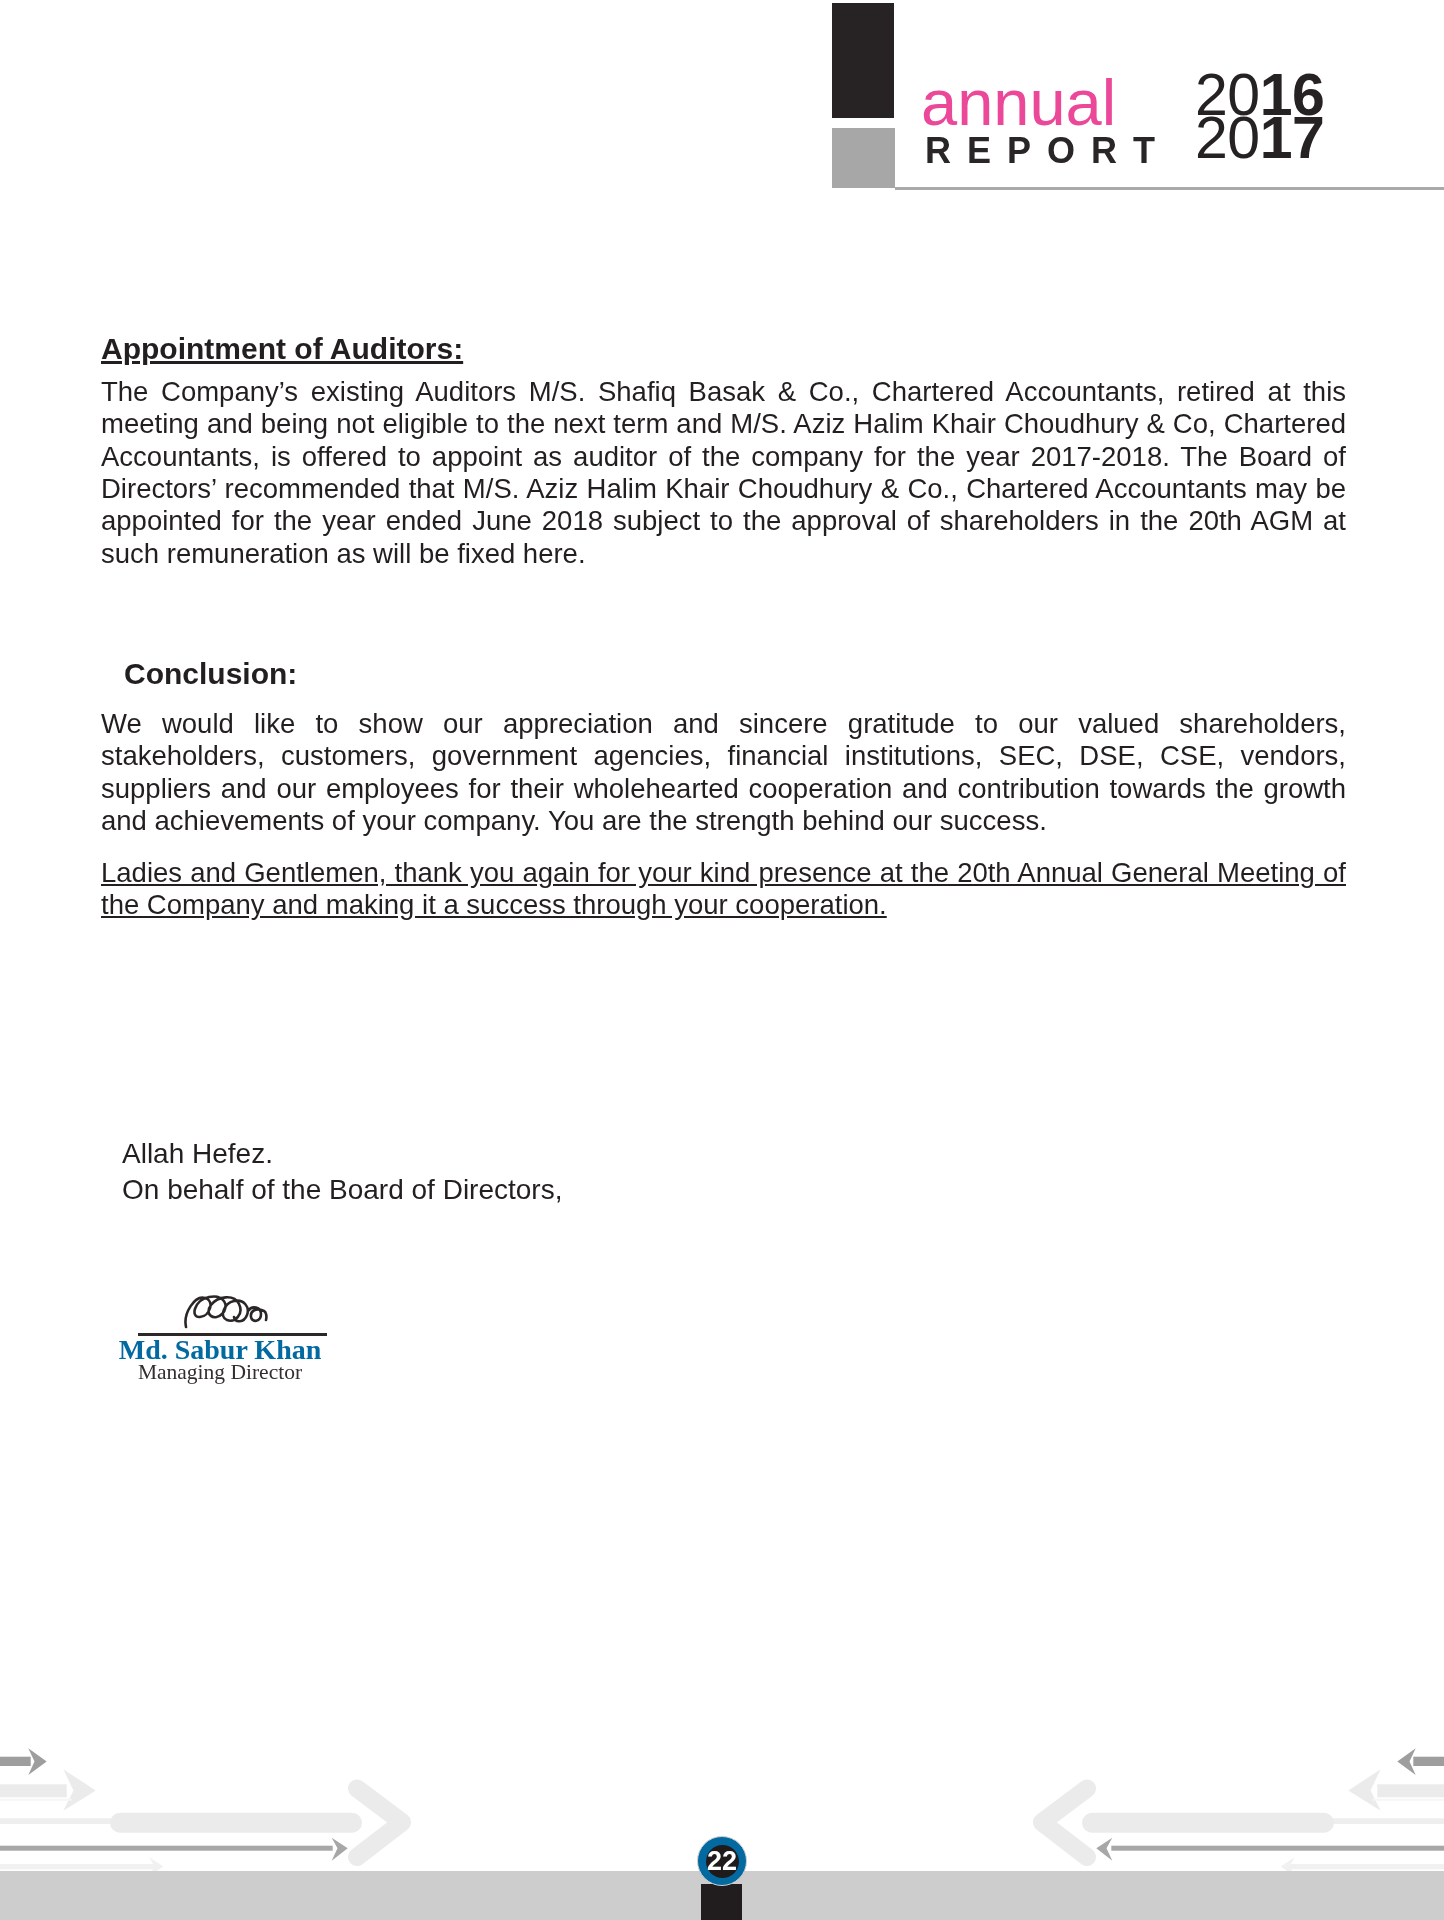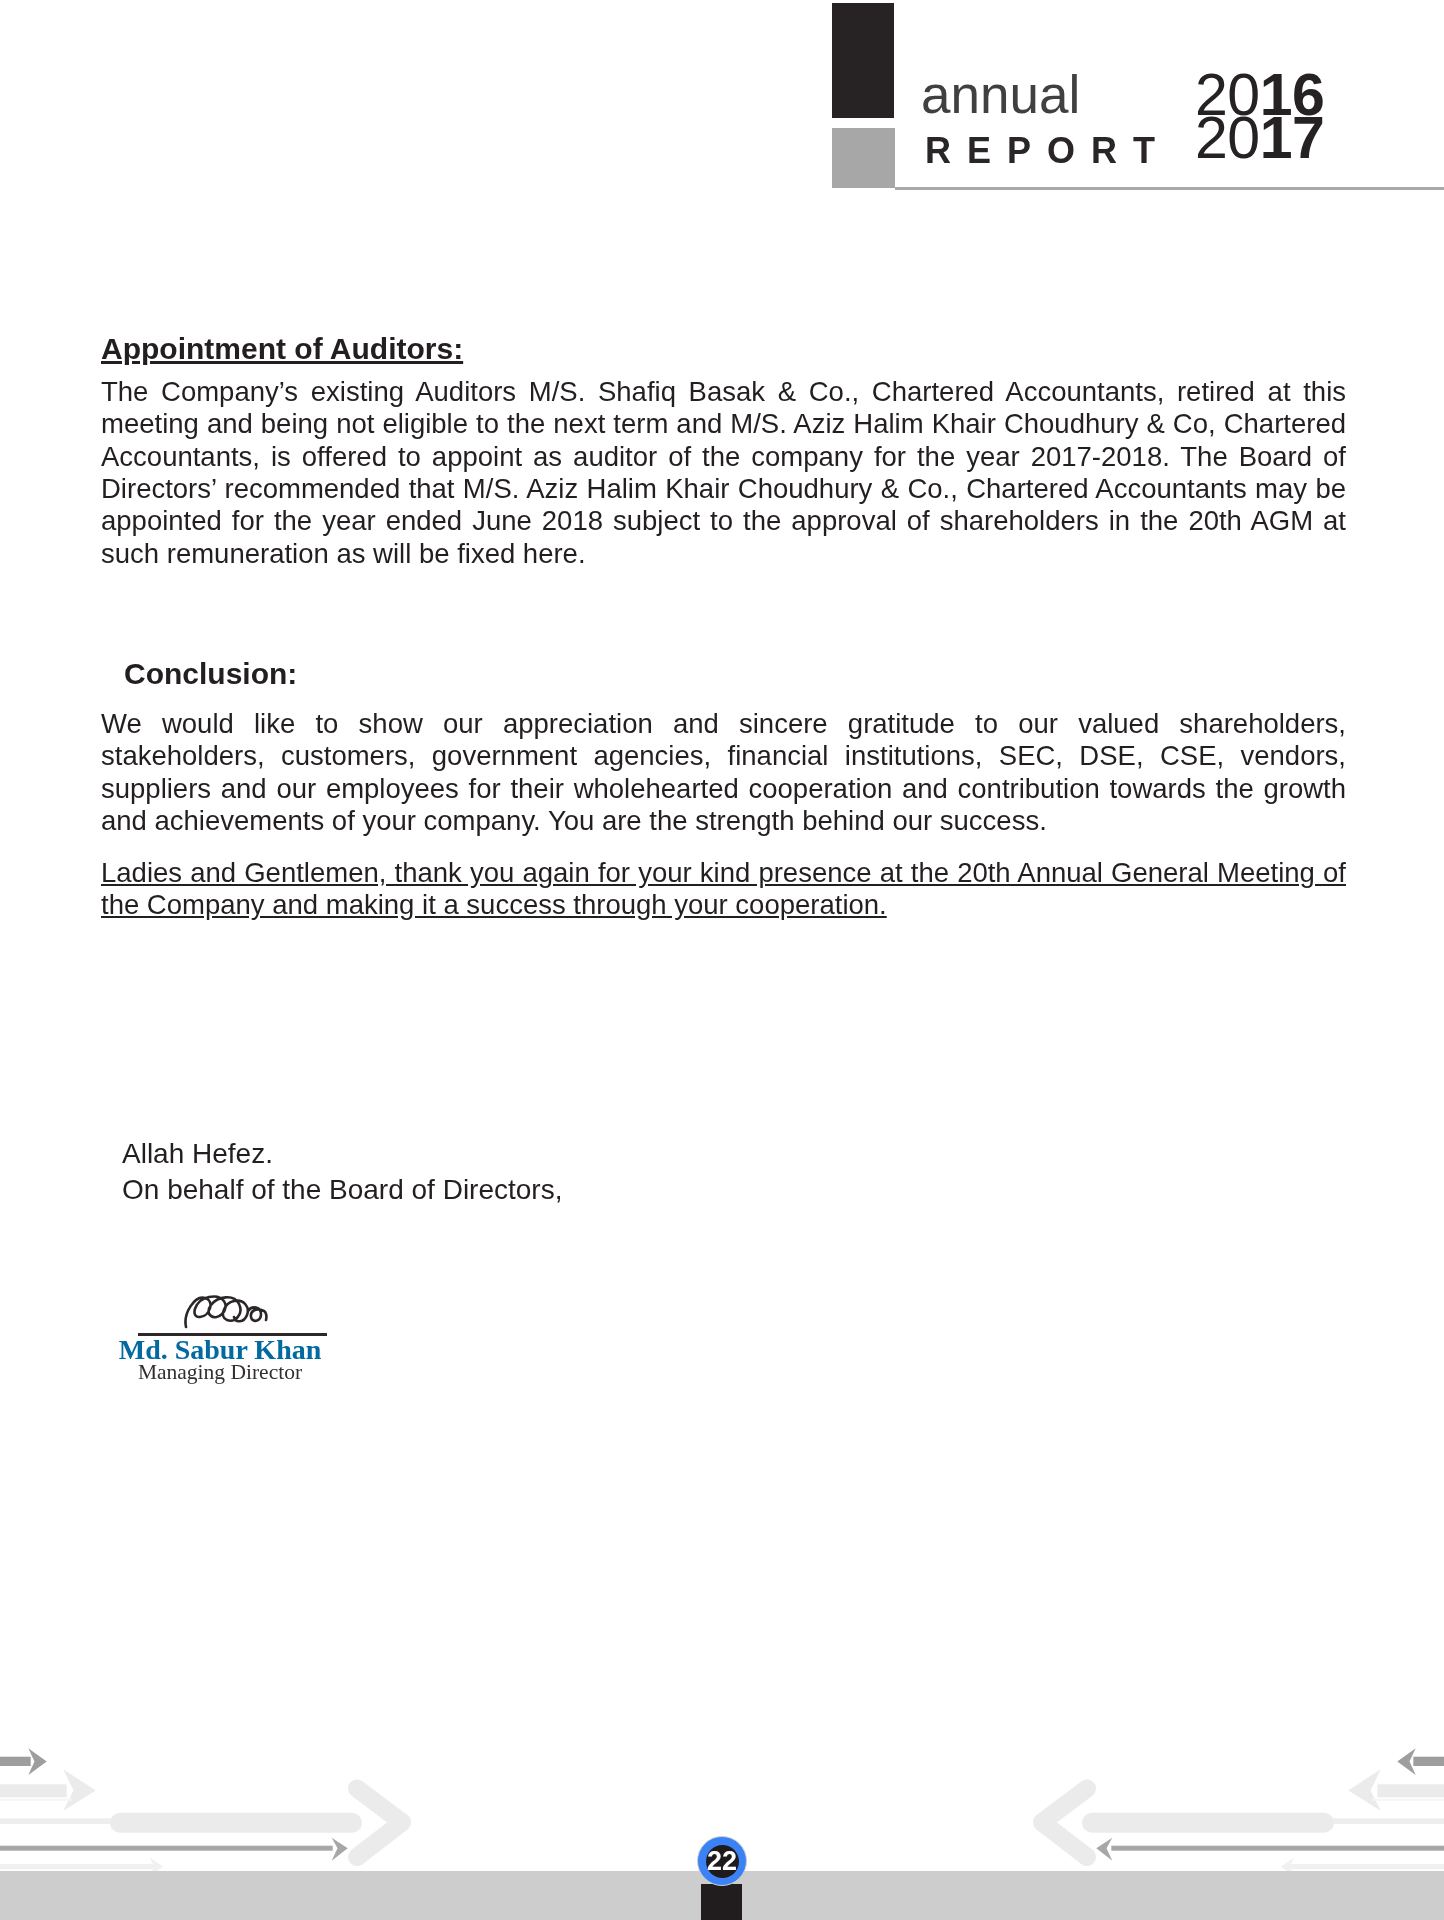--- a/index.html
+++ b/index.html
@@ -3,22 +3,22 @@
 <meta charset="utf-8">
 <style>
   html,body{margin:0;padding:0;background:#ffffff;}
   .page{position:relative;width:1444px;height:1920px;background:#ffffff;overflow:hidden;
         font-family:"Liberation Sans",sans-serif;color:#231f20;}
 
   
   .logo-black{position:absolute;left:832px;top:3px;width:62px;height:115px;background:#272324;}
   .logo-gray{position:absolute;left:832px;top:128px;width:63px;height:60px;background:#a7a7a7;}
   .header-line{position:absolute;left:895px;top:187px;width:549px;height:3px;background:#a9a9a9;}
-  .annual{position:absolute;left:921px;top:55px;font-size:53px;line-height:79px;
-          letter-spacing:0;color:#404040;}
+  .annual{position:absolute;left:921px;top:63px;font-size:65px;line-height:79px;
+          letter-spacing:0;color:#ec4899;}
   .report{position:absolute;left:925px;top:133px;font-size:36px;line-height:36px;font-weight:bold;
           letter-spacing:16px;color:#2a2627;white-space:nowrap;}
   .years{position:absolute;left:1195px;top:74px;font-size:59px;line-height:43.3px;
          letter-spacing:-0.5px;color:#262223;white-space:nowrap;}
   .years b{font-weight:bold;}
 
   
   .h{position:absolute;left:101px;font-size:30px;font-weight:bold;line-height:34px;margin:0;}
   .h-appoint{top:332px;text-decoration:underline;}
   .h-concl{top:657px;margin-left:23px;}
@@ -37,21 +37,21 @@
             font-family:"Liberation Serif",serif;font-weight:bold;font-size:28px;line-height:24px;
             color:#0369a1;}
   .sig-title{position:absolute;left:109px;top:1362px;width:222px;text-align:center;
              font-family:"Liberation Serif",serif;font-size:21.5px;line-height:20px;color:#332e30;}
 
   
   .arrows{position:absolute;left:0;top:1740px;z-index:1;}
   .footer-bar{position:absolute;left:0;top:1871px;width:1444px;height:49px;background:#cdcdcd;z-index:2;}
   .page-tab{position:absolute;left:701px;top:1884px;width:41px;height:36px;background:#211d1e;z-index:3;}
   .badge{position:absolute;left:697px;top:1836px;width:50px;height:50px;border-radius:50%;
-         background:#3b82f6;border:1px solid #cfcfcf;box-sizing:border-box;z-index:4;}
+         background:#0369a1;border:1px solid #cfcfcf;box-sizing:border-box;z-index:4;}
   .badge-inner{position:absolute;left:7.5px;top:7.5px;width:33px;height:33px;border-radius:50%;
                background:#1f1b1c;color:#ffffff;display:flex;align-items:center;justify-content:center;
                font-size:27px;font-weight:bold;font-family:"Liberation Sans",sans-serif;}
 </style>
 </head>
 <body>
 
 <div class="page">
 
   <div>

